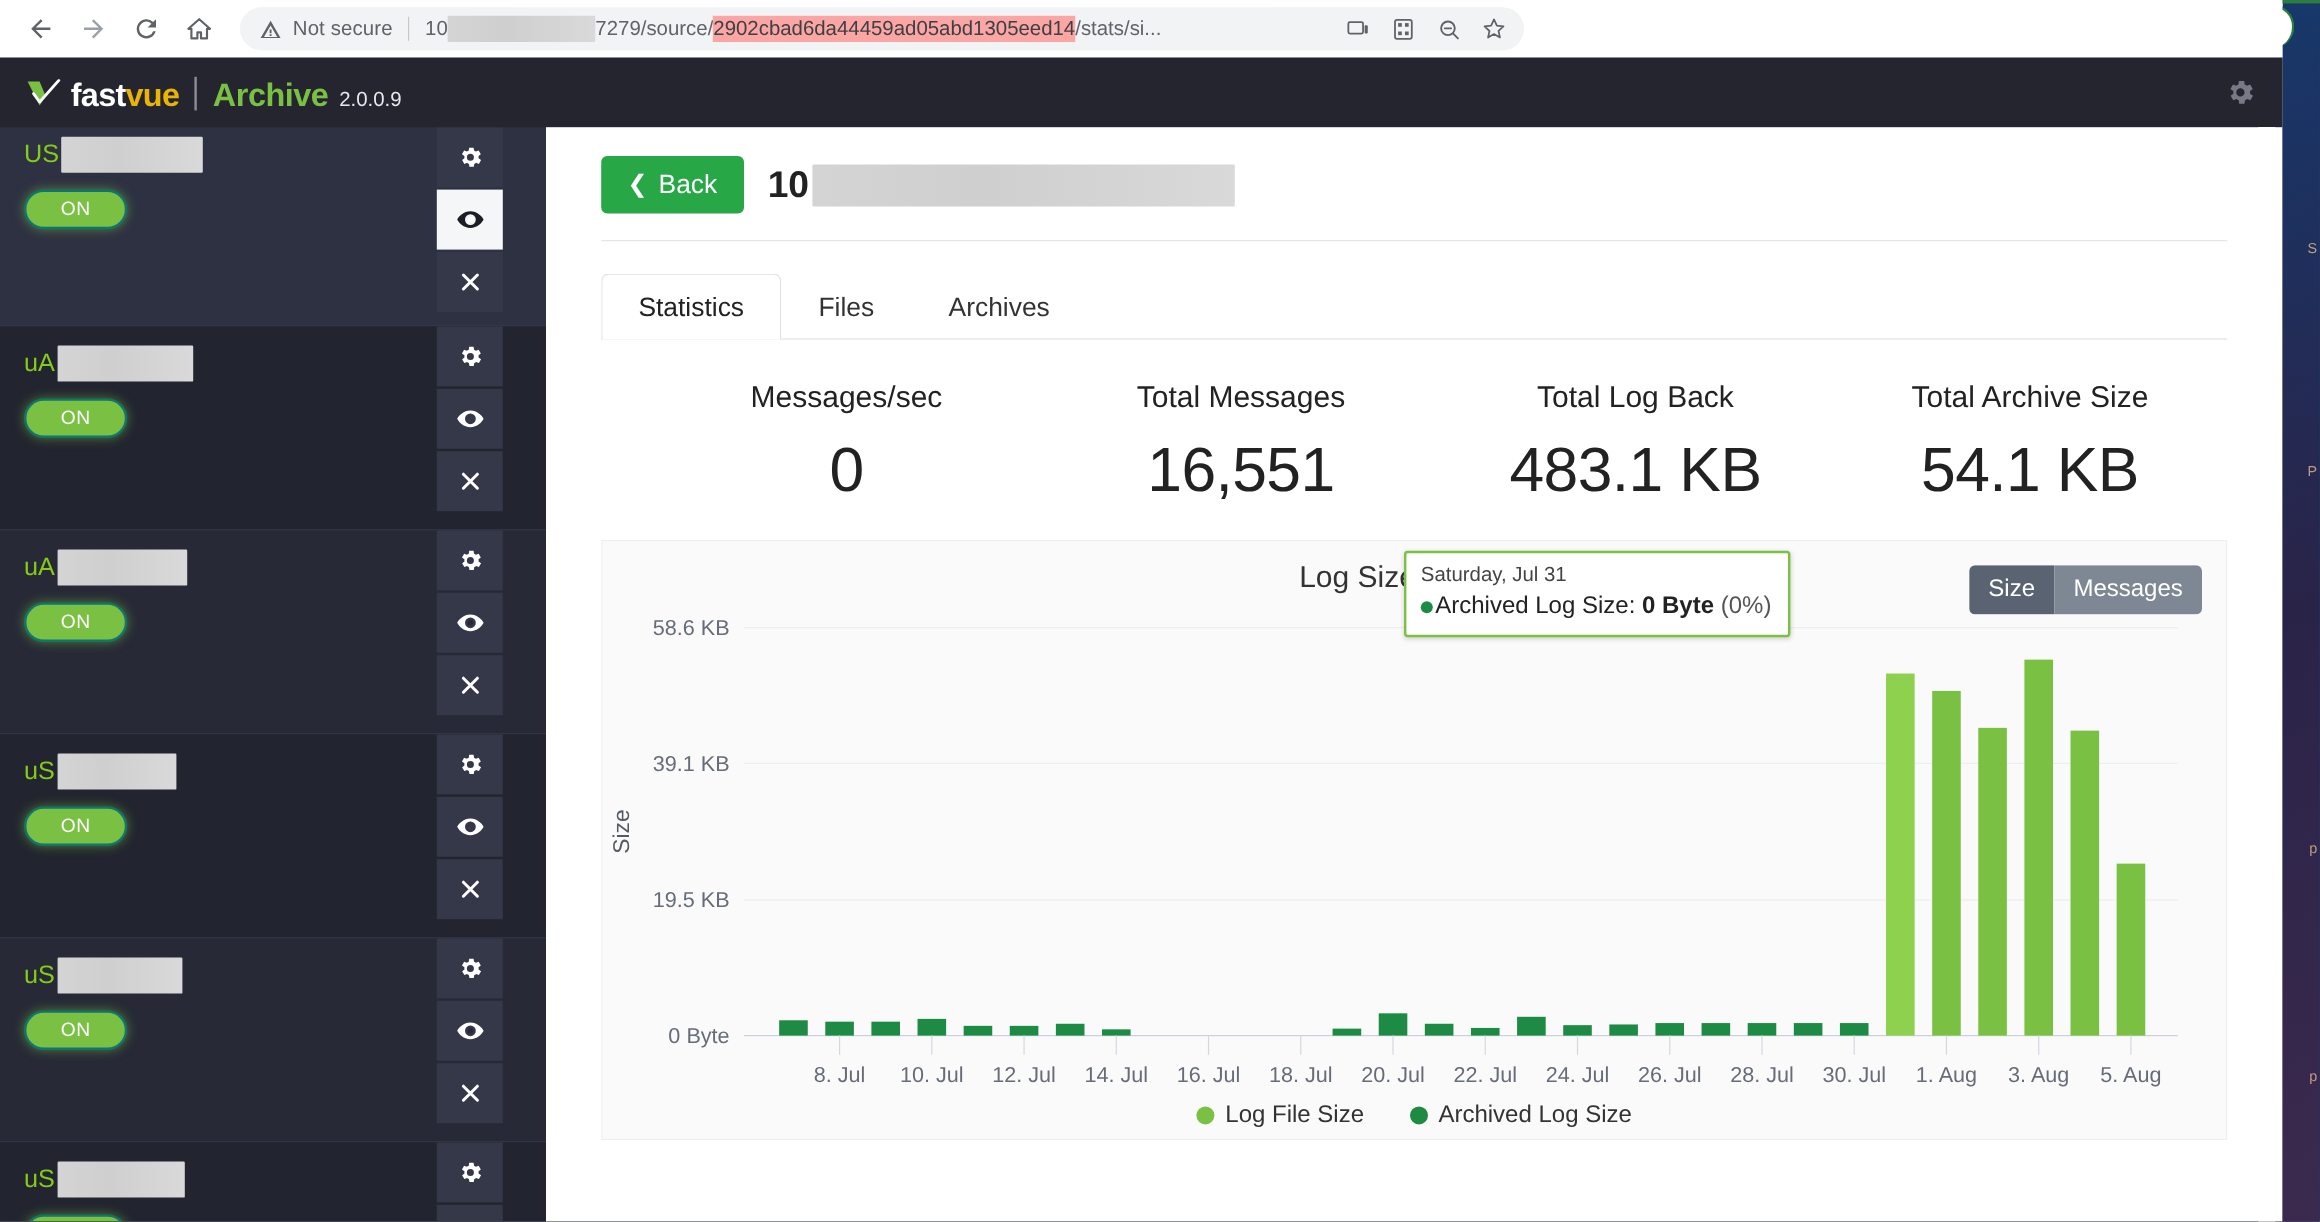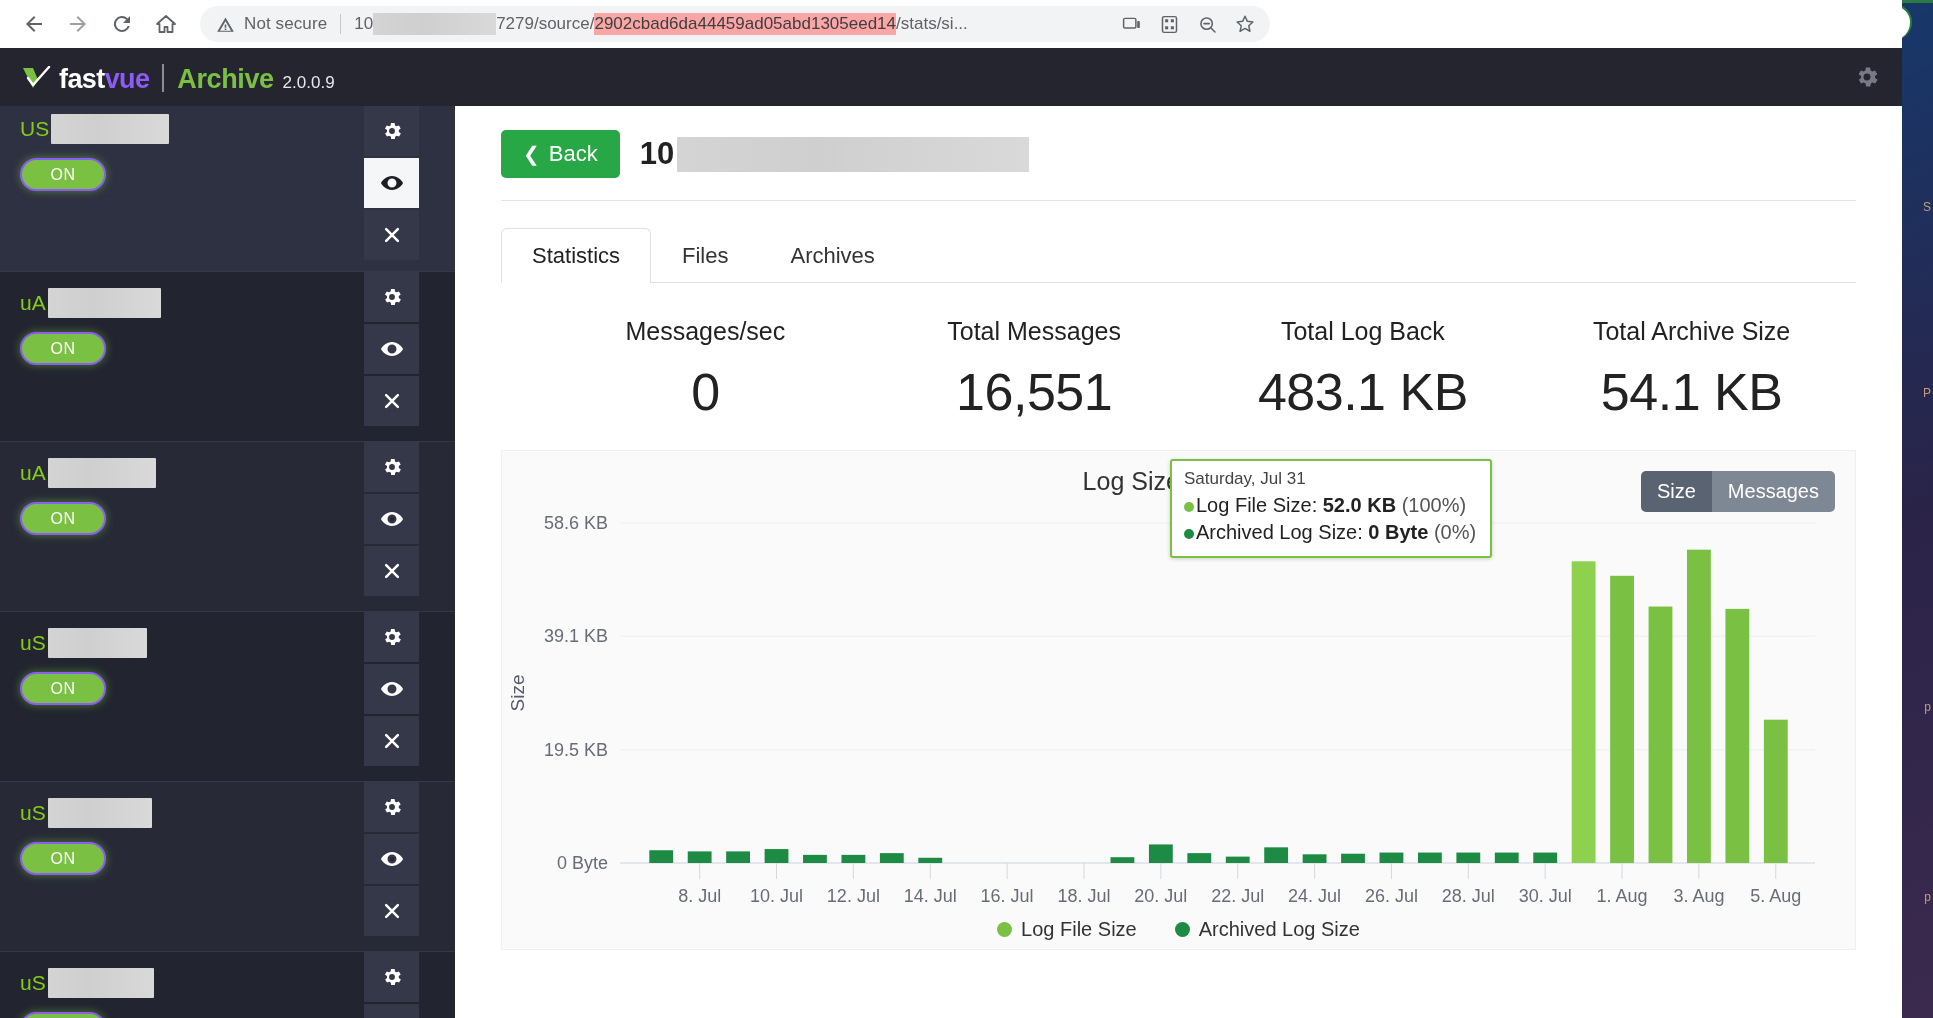--- a/index.html
+++ b/index.html
@@ -108,21 +108,21 @@
   #app-header {
     position: absolute; left: 0; top: 0; width: 1902px; height: 58px;
     background: #24252f;
     display: flex; align-items: center; padding: 0 22px;
   }
   #logo { display: flex; align-items: baseline; }
   #logo .mark {
     width: 30px; height: 26px; margin-right: 7px; position: relative; top: 4px;
   }
   #logo .fast { font-size: 27px; font-weight: bold; color: #fff; letter-spacing: -.6px; }
-  #logo .vue  { font-size: 27px; font-weight: bold; color: #8b5cf6; letter-spacing: -.6px; }
+  #logo .vue  { font-size: 27px; font-weight: bold; color: #eab308; letter-spacing: -.6px; }
   #logo .bar  { width: 2px; height: 28px; background: #8a8d99; margin: 0 13px; position: relative; top: 4px; }
   #logo .product { font-size: 27px; font-weight: bold; color: #7ac143; letter-spacing: -.4px; }
   #logo .version { font-size: 17px; color: #e8e8ea; margin-left: 9px; }
   #app-gear { margin-left: auto; cursor: pointer; display: flex; }
 
   
   #sidebar {
     position: absolute; left: 0; top: 58px;
     width: 455px; height: 912px;
     background: #272a36; overflow: hidden;
@@ -135,21 +135,21 @@
   }
   .src-item.alt { background: #22252f; }
   .src-item.first { background: #2e3142; height: 166px; padding-top: 8px; }
   .src-name {
     display: flex; align-items: center;
     font-size: 21px; color: #84cc16; margin-bottom: 14px;
   }
   .src-name .redact { height: 30px; margin-left: 2px; }
   .toggle {
     width: 86px; height: 33px; border-radius: 17px;
-    border: 2px solid #8b5cf6;
+    border: 2px solid #0f766e;
     background: #7ac143;
     box-shadow: 0 0 9px rgba(122,193,67,.55);
     display: flex; align-items: center; justify-content: center;
     cursor: pointer;
   }
   .toggle .lbl { font-size: 16px; color: #fff; font-weight: 500; letter-spacing: .4px; }
   .src-actions {
     position: absolute; right: 36px; top: 0;
     width: 55px;
     display: flex; flex-direction: column;
@@ -685,23 +685,20 @@
                 <line x1="1196.9166666666665" x2="1196.9166666666665" y1="352" y2="368" stroke="#d3d8e0" stroke-width="1"></line>
                 <text x="1196.9166666666665" y="391" text-anchor="middle" font-size="18" fill="#666d78" font-family="&quot;Liberation Sans&quot;, sans-serif">3. Aug</text>
                 <line x1="1273.7833333333333" x2="1273.7833333333333" y1="352" y2="368" stroke="#d3d8e0" stroke-width="1"></line>
                 <text x="1273.7833333333333" y="391" text-anchor="middle" font-size="18" fill="#666d78" font-family="&quot;Liberation Sans&quot;, sans-serif">5. Aug</text>
               </svg>
             </div>
 
           <div id="tooltip">
             <div class="tt-date">Saturday, Jul 31</div>
             <div class="tt-row">
-              <span class="dot light"></span><span>Log File Size</span>: <b>52.0 KB</b> <span class="pct">(100%)</span>
-            </div>
-            <div class="tt-row">
               <span class="dot dark"></span><span>Archived Log Size</span>: <b>0 Byte</b> <span class="pct">(0%)</span>
             </div>
           </div>
 
           <div id="legend">
             <div class="li">
               <span class="sw" style="background:#7ac143"></span>
               <span>Log File Size</span>
             </div>
             <div class="li">

